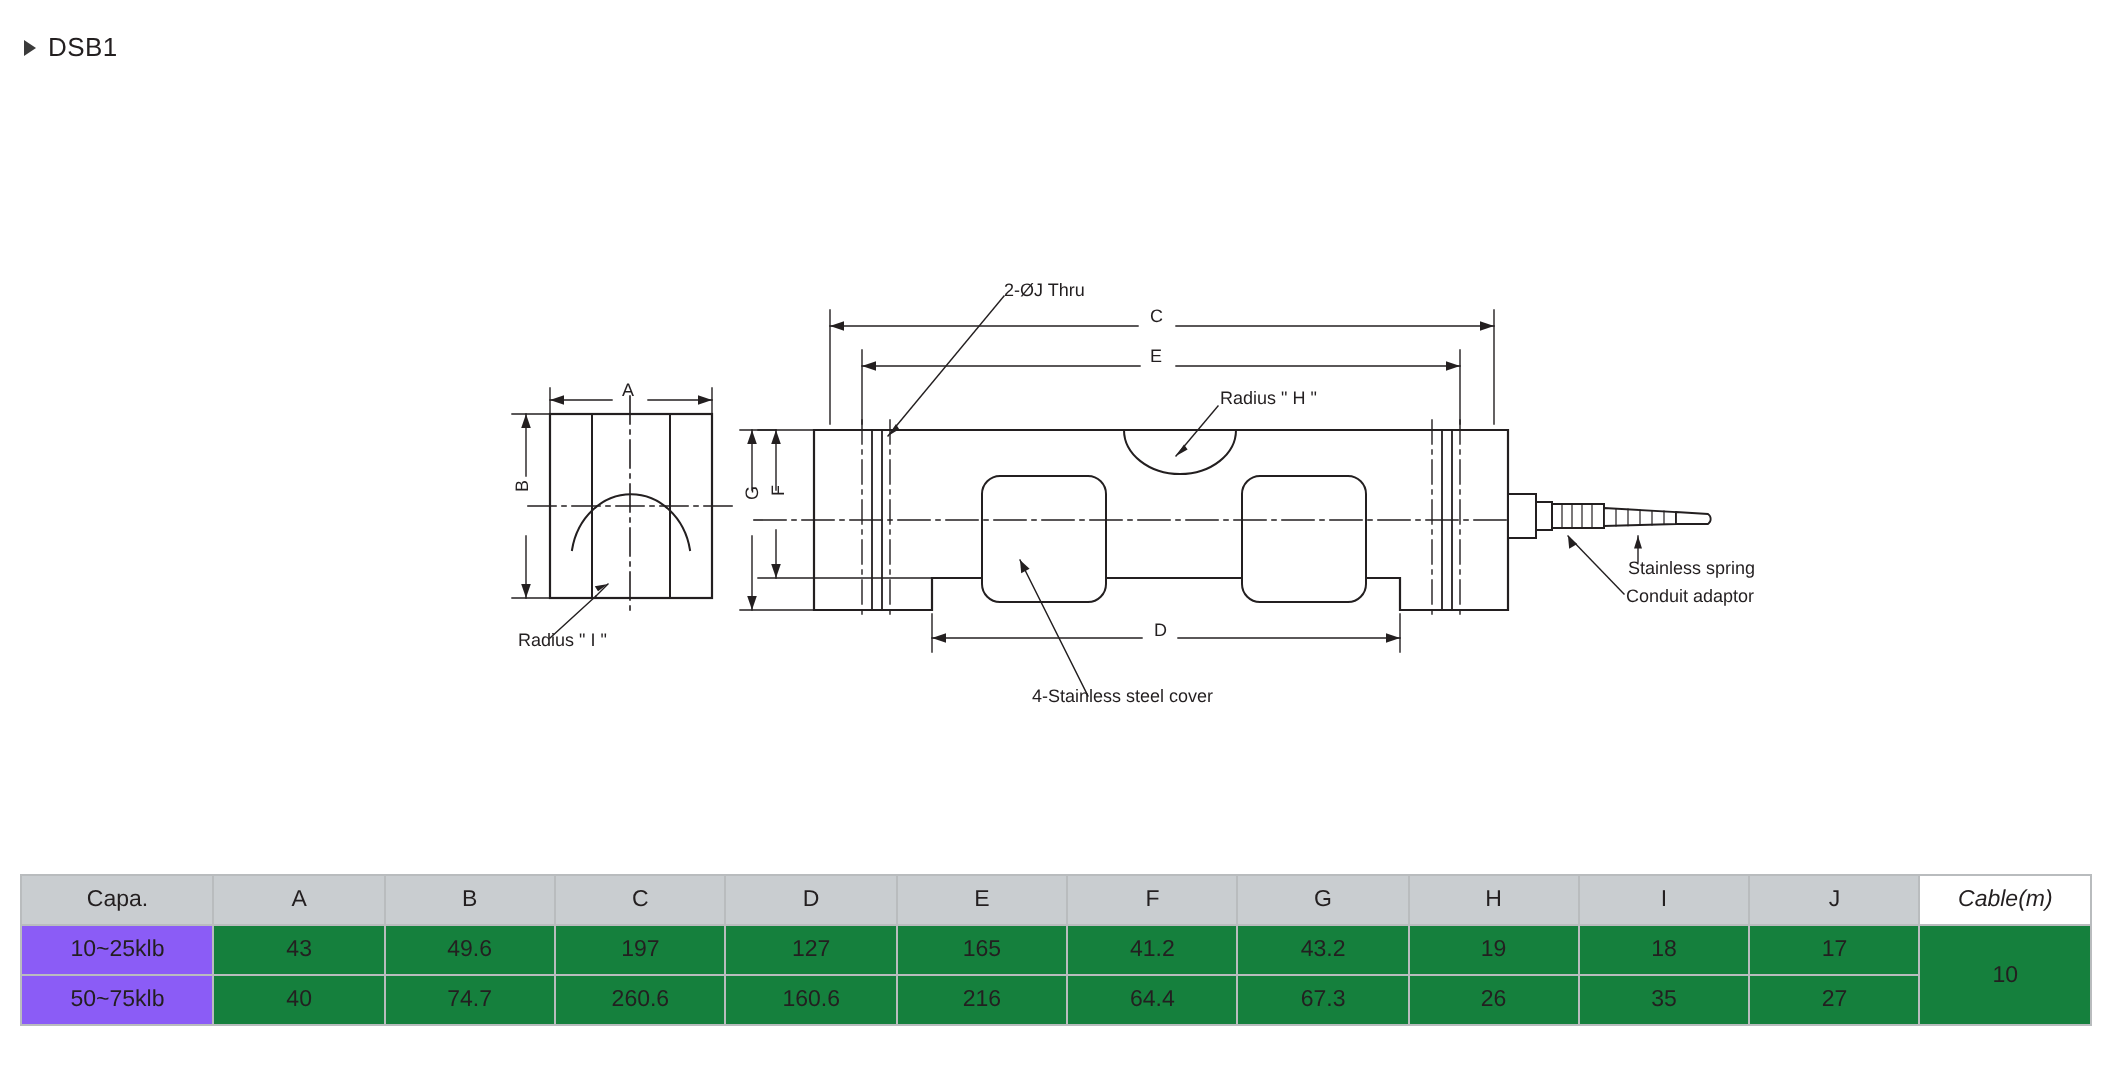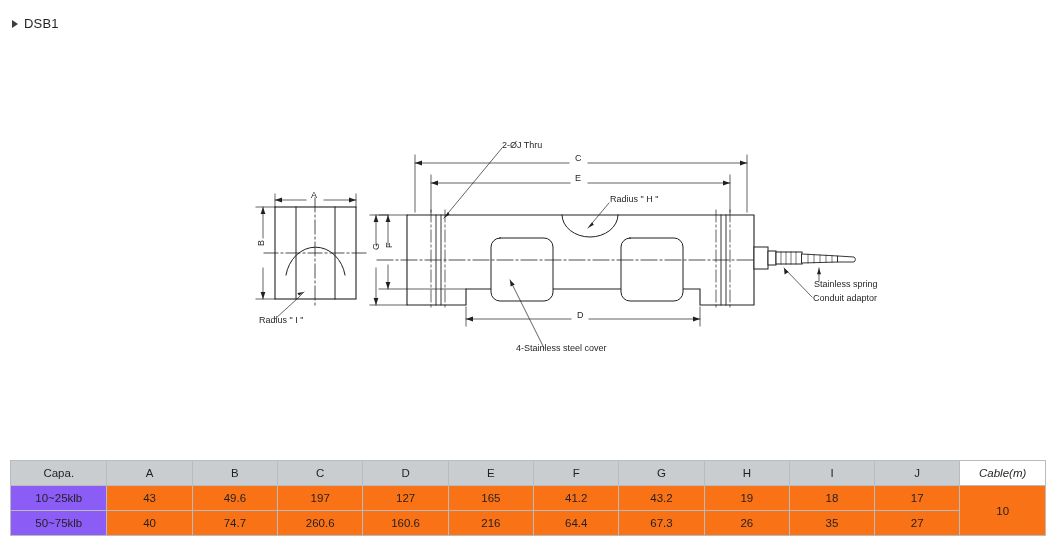--- a/index.html
+++ b/index.html
@@ -53,21 +53,21 @@
     margin-left: 32px;
   }
   .drawing svg {
     display: block;
   }
 
   
   .spec-table {
     position: absolute;
     left: 10px;
-    top: 460px;
+    top: 437px;
     width: 1036px;
     border-collapse: collapse;
     font-size: 11.5px;
   }
   .spec-table th, .spec-table td {
     border: 1px solid #b9bcbe;
     text-align: center;
     height: 24px;
     padding: 0;
     font-weight: normal;
@@ -78,21 +78,21 @@
     font-size: 11.5px;
   }
   .spec-table thead th.cable-head {
     background: #ffffff;
     font-style: italic;
   }
   .spec-table tbody td.rowhead {
     background: #8b5cf6;
   }
   .spec-table tbody td {
-    background: #f97316;
+    background: #15803d;
   }
   .col-capa { width: 96px; }
   .col-dim  { width: 85px; }
   .col-cable{ width: 85px; }
 
   
   .lbl {
     position: absolute;
     font-size: 9px;
     color: #231f20;

